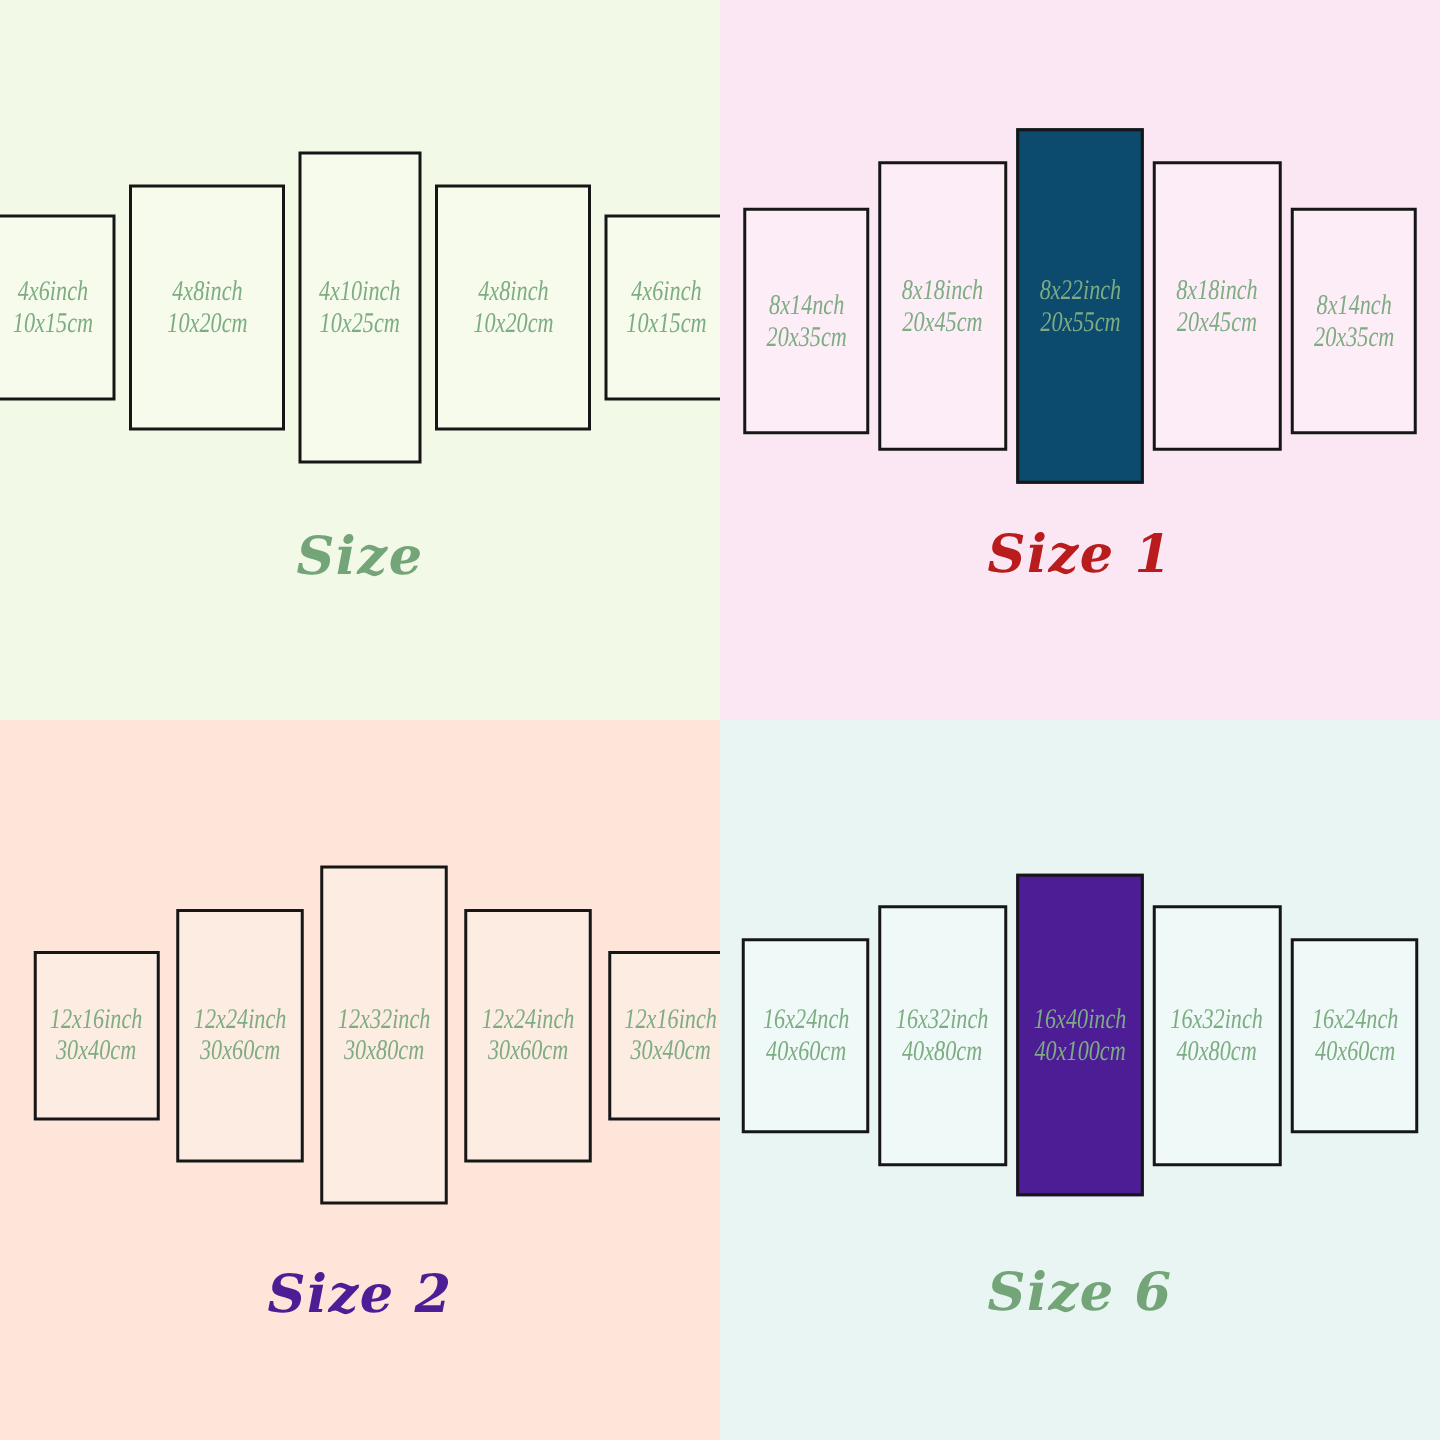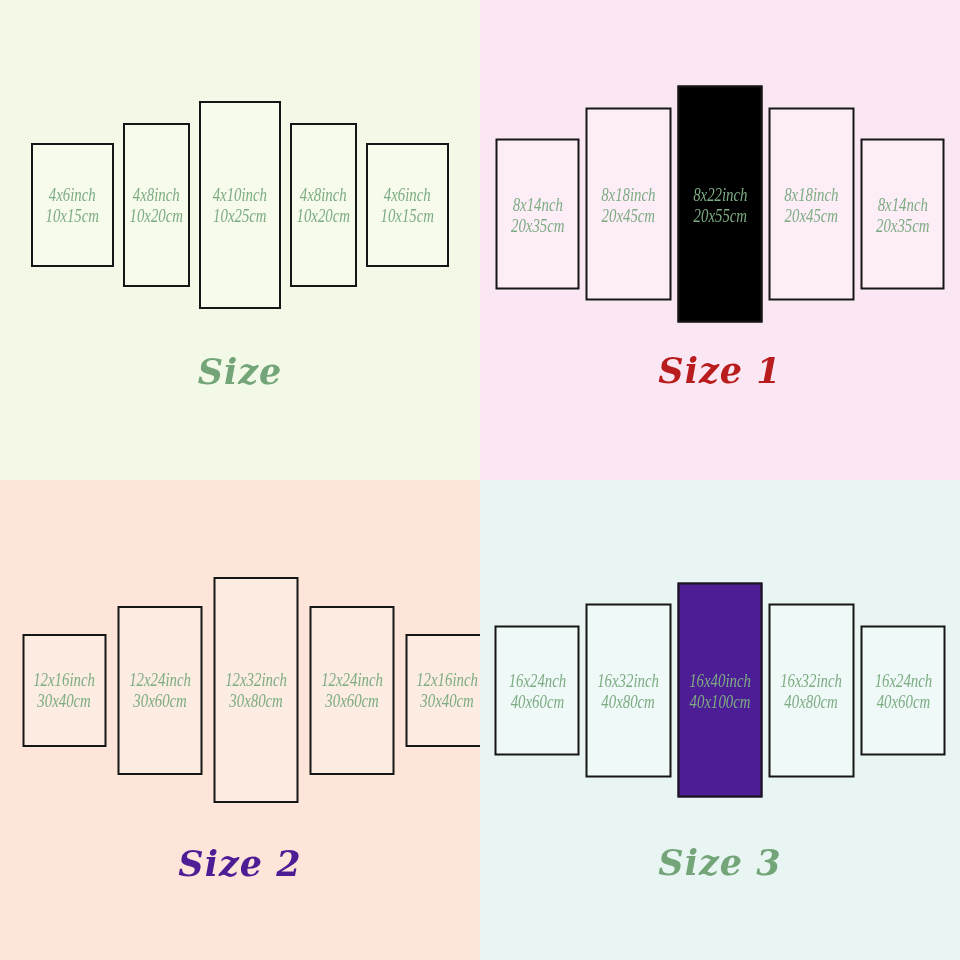--- a/index.html
+++ b/index.html
@@ -56,21 +56,21 @@
     font-style: italic;
     font-weight: bold;
     font-size: 35px;
     letter-spacing: 1px;
     white-space: nowrap;
   }
 
   
   .q0 .panel-group { top: 205px; gap: 9px; }
   .q0 .po { width: 83px; height: 124px; }
-  .q0 .pm { width: 67px; height: 164px; }
+  .q0 .pm { width: 104px; height: 164px; }
   .q0 .pc { width: 82px; height: 208px; }
   .q0 .quadrant-title { top: 371px; }
 
   
   .q1 .panel-group { top: 204px; gap: 6px; }
   .q1 .po { width: 84px; height: 151px; margin-top: 20px; }
   .q1 .pm { width: 86px; height: 193px; }
   .q1 .pc { width: 85px; height: 237px; }
   .q1 .quadrant-title { top: 370px; }
 
@@ -136,21 +136,21 @@
           <div>8x14nch</div>
           <div>20x35cm</div>
         </div>
       </div>
       <div class="panel pm" style="background: rgb(253, 237, 247); border-color: rgb(22, 22, 22);">
         <div class="panel-label" style="color: rgb(125, 172, 131);">
           <div>8x18inch</div>
           <div>20x45cm</div>
         </div>
       </div>
-      <div class="panel pc" style="background: #000000; border-color: rgb(22, 22, 22);">
+      <div class="panel pc" style="background: #0c4a6e; border-color: rgb(22, 22, 22);">
         <div class="panel-label" style="color: rgb(125, 172, 131);">
           <div>8x22inch</div>
           <div>20x55cm</div>
         </div>
       </div>
       <div class="panel pm" style="background: rgb(253, 237, 247); border-color: rgb(22, 22, 22);">
         <div class="panel-label" style="color: rgb(125, 172, 131);">
           <div>8x18inch</div>
           <div>20x45cm</div>
         </div>
@@ -227,16 +227,16 @@
           <div>40x80cm</div>
         </div>
       </div>
       <div class="panel po" style="background: rgb(239, 249, 247); border-color: rgb(22, 22, 22);">
         <div class="panel-label" style="color: rgb(125, 172, 131);">
           <div>16x24nch</div>
           <div>40x60cm</div>
         </div>
       </div>
     </div>
-    <h2 class="quadrant-title" style="color: rgb(115, 165, 120);">Size 3</h2>
+    <h2 class="quadrant-title" style="color: rgb(115, 165, 120);">Size 6</h2>
   </section>
 
 </div>
 
 </body></html>

